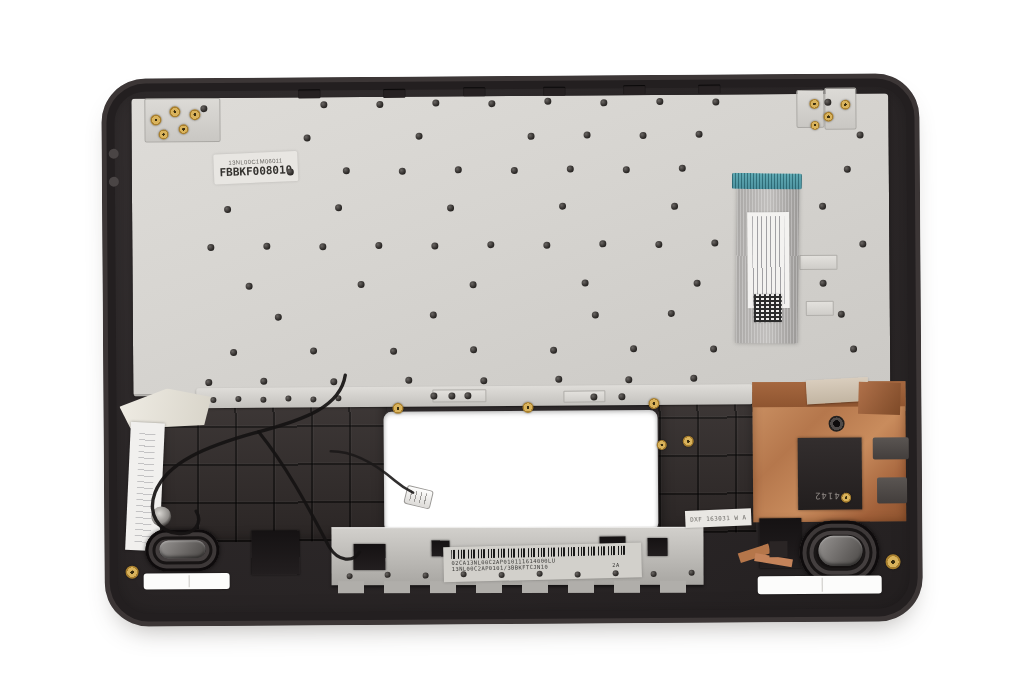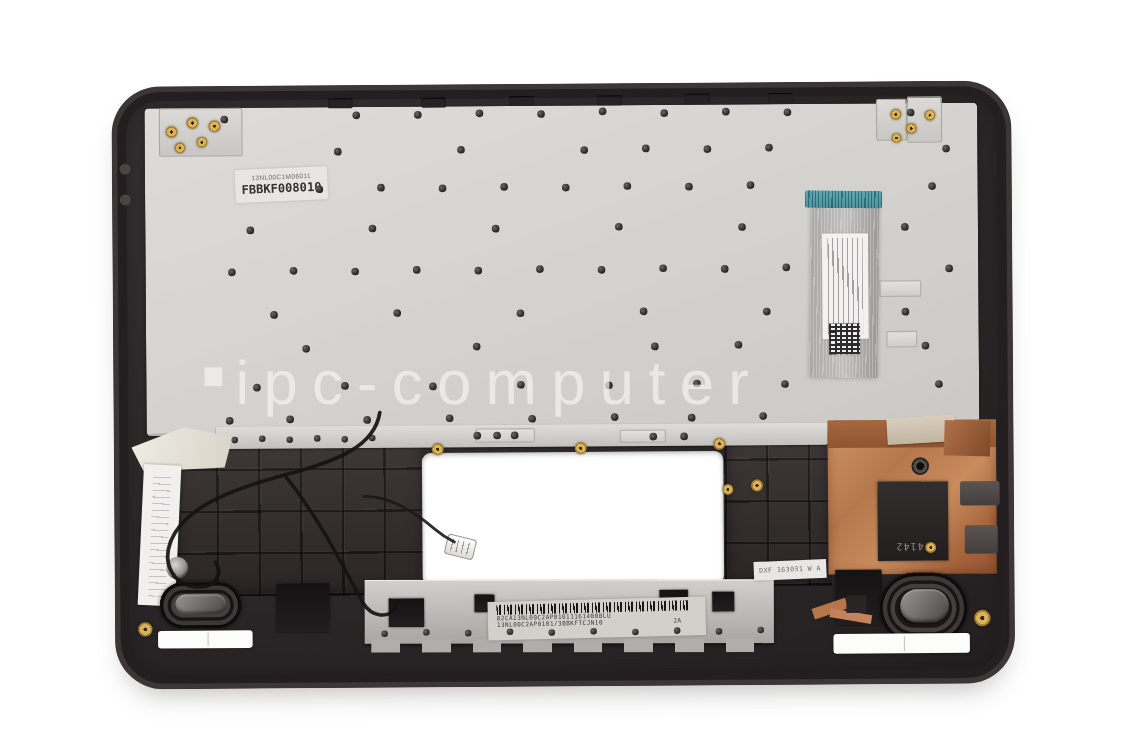--- a/index.html
+++ b/index.html
@@ -345,17 +345,13 @@
         <span class="abs slot" style="left: 700px; top: 86px; width: 22px; height: 9px;"></span>
       </div>
 
     <svg class="cables" width="1024" height="680" viewBox="0 0 1024 680">
       <path d="M 345 374 C 340 405, 305 418, 258 430 C 205 444, 166 460, 154 490 C 146 511, 157 529, 176 531 C 193 533, 202 521, 195 509" fill="none" stroke="#151212" stroke-width="3.4" stroke-linecap="round" opacity="0.92"></path>
       <path d="M 258 430 C 288 468, 308 508, 328 546 C 337 561, 352 561, 358 551" fill="none" stroke="#151212" stroke-width="3.2" stroke-linecap="round" opacity="0.92"></path>
       <path d="M 330 450 C 356 450, 378 466, 394 480 C 402 487, 408 490, 412 492" fill="none" stroke="#1b1818" stroke-width="2.6" stroke-linecap="round" opacity="0.9"></path>
     </svg>
   </div>
 
-  <div class="watermark">
-    <div class="wm-square"></div>
-    <div class="wm-text">ipc-computer</div>
-  </div>
 </div>
 
 </body></html>

